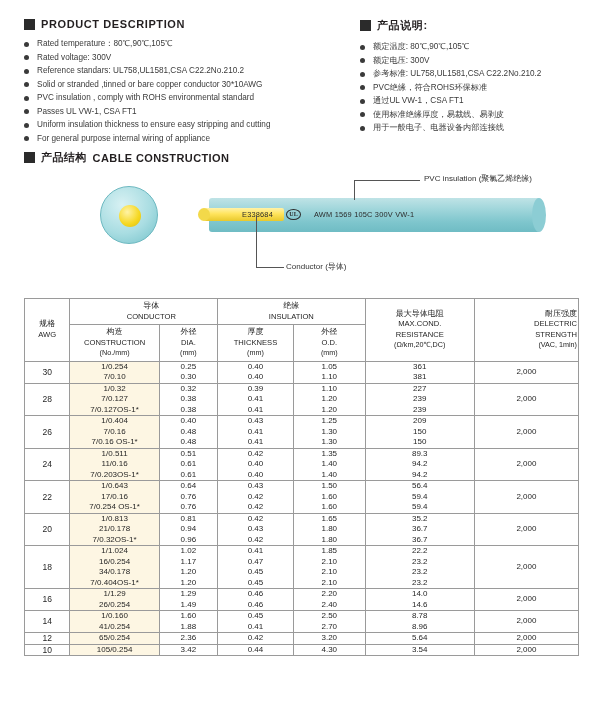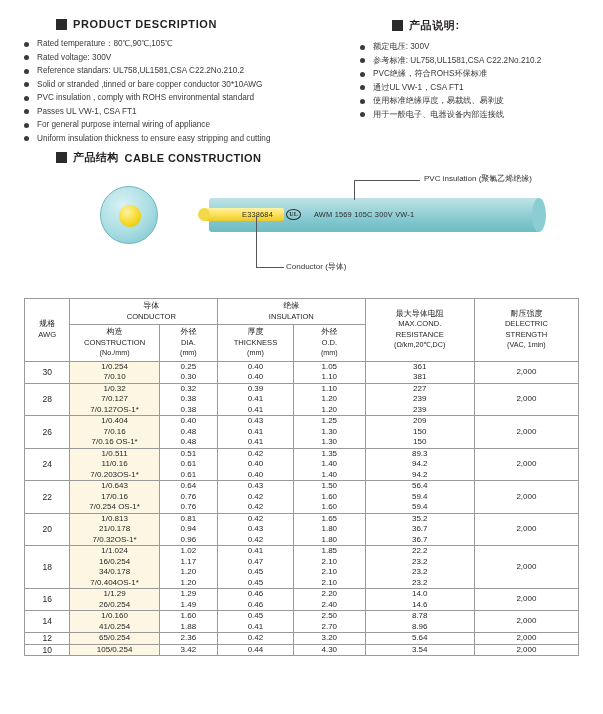--- a/index.html
+++ b/index.html
@@ -21,21 +21,20 @@
     width: 603px;
     height: 714px;
     padding: 0;
   }
 
   
   .sec-head {
     display: flex;
     align-items: center;
     gap: 6px;
-    margin-left: 32px;
   }
   .sec-head .marker {
     width: 11px;
     height: 11px;
     background: #2b2b2b;
     display: inline-block;
     flex: none;
   }
   .sec-head .title {
     font-size: 11px;
@@ -235,31 +234,32 @@
       <span class="marker"></span>
       <span class="title">PRODUCT  DESCRIPTION</span>
     </div>
     <ul class="bullets">
       <li>Rated temperature：80℃,90℃,105℃</li>
       <li>Rated voltage: 300V</li>
       <li>Reference standars: UL758,UL1581,CSA C22.2No.210.2</li>
       <li>Solid or stranded ,tinned or bare copper conductor 30*10AWG</li>
       <li>PVC insulation , comply with ROHS environmental standard</li>
       <li>Passes UL VW-1, CSA FT1</li>
+      <li>Uniform insulation thickness to ensure easy stripping and cutting</li>
       <li>For general purpose internal wiring of appliance</li>
-      <li>Uniform insulation thickness to ensure easy stripping and cutting</li>
     </ul>
   </div>
 
   <div class="col-right">
     <div class="sec-head">
       <span class="marker"></span>
       <span class="title">产品说明:</span>
     </div>
     <ul class="bullets">
+      <li>额定温度: 80℃,90℃,105℃</li>
       <li>额定电压: 300V</li>
       <li>参考标准: UL758,UL1581,CSA C22.2No.210.2</li>
       <li>PVC绝缘，符合ROHS环保标准</li>
       <li>通过UL VW-1，CSA FT1</li>
       <li>使用标准绝缘厚度，易裁线、易剥皮</li>
       <li>用于一般电子、电器设备内部连接线</li>
     </ul>
   </div>
 
   <div class="sec-head construction-head">
@@ -308,21 +308,21 @@
         <th colspan="2" style="width:140px;">
           <span class="cn">绝缘</span>
           <span class="en">INSULATION</span>
         </th>
         <th rowspan="2" style="width:105px;">
           <span class="cn">最大导体电阻</span>
           <span class="en">MAX.COND.</span>
           <span class="en">RESISTANCE</span>
           <span class="un">(Ω/km,20℃,DC)</span>
         </th>
-        <th rowspan="2" style="width:100px;">
+        <th rowspan="2" style="width:100px;text-align:right;">
           <span class="cn">耐压强度</span>
           <span class="en">DELECTRIC</span>
           <span class="en">STRENGTH</span>
           <span class="un">(VAC, 1min)</span>
         </th>
       </tr>
       <tr>
         <th style="width:78px;">
           <span class="cn">构造</span>
           <span class="en">CONSTRUCTION</span>

